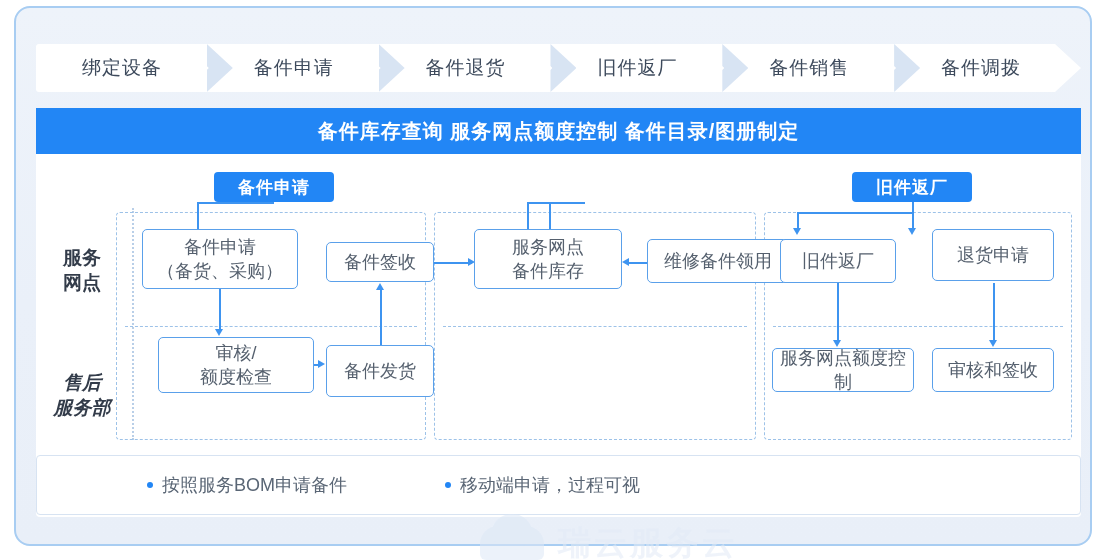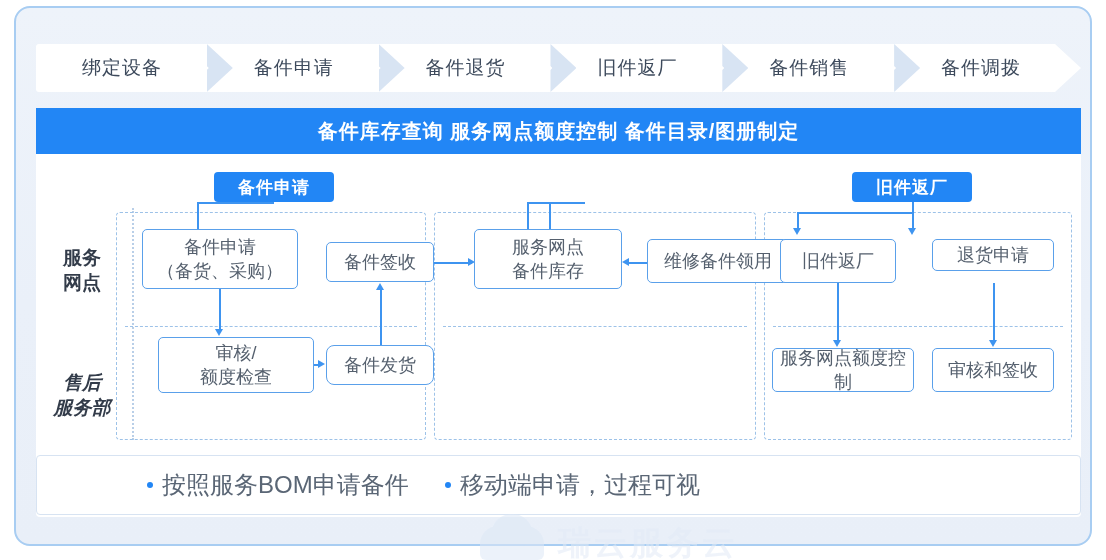--- a/index.html
+++ b/index.html
@@ -210,21 +210,21 @@
     left: 36px; top: 455px;
     width: 1045px; height: 60px;
     background: #ffffff;
     border: 1px solid #d7e3f2;
     border-radius: 4px;
     display: flex; align-items: center;
     box-sizing: border-box;
   }
   .note {
     display: flex; align-items: center;
-    font-size: 24px; color: #5a6675;
+    font-size: 18px; color: #5a6675;
     position: absolute;
   }
   .note .dot {
     width: 6px; height: 6px; border-radius: 50%;
     background: #2286f5;
     margin-right: 9px;
   }
   #note-0 { left: 110px; }
   #note-1 { left: 408px; }
   #note-2 { left: 706px; }
@@ -315,21 +315,21 @@
       <span>备件签收</span>
     </div>
 
     <div class="node" id="node-2" style="left:122px; top:229px; width:156px; height:56px;">
       <div>
         <div>审核/</div>
         <div>额度检查</div>
       </div>
     </div>
 
-    <div class="node" id="node-3" style="left:290px; top:237px; width:108px; height:40px;border-radius:8px;">
+    <div class="node" id="node-3" style="left:290px; top:237px; width:108px; height:52px;">
       <span>备件发货</span>
     </div>
 
     <div class="ln-v" style="left:183px; top:181px; height:41px;"></div>
     <div class="arrow down" style="left:179px; top:221px;"></div>
 
     <div class="ln-h" style="left:262px; top:256px; width:21px;"></div>
     <div class="arrow right" style="left:282px; top:252px;"></div>
 
     <div class="ln-v" style="left:344px; top:181px; height:57px;"></div>
@@ -360,21 +360,21 @@
     <div class="ln-h" style="left:761px; top:104px; width:116px;"></div>
     <div class="ln-v" style="left:761px; top:104px; height:18px;"></div>
     <div class="arrow down" style="left:757px; top:120px;"></div>
     <div class="ln-v" style="left:876px; top:104px; height:18px;"></div>
     <div class="arrow down" style="left:872px; top:120px;"></div>
 
     <div class="node" id="node-6" style="left:744px; top:131px; width:116px; height:44px;">
       <span>旧件返厂</span>
     </div>
 
-    <div class="node" id="node-7" style="left:896px; top:131px; width:122px; height:32px;">
+    <div class="node" id="node-7" style="left:896px; top:121px; width:122px; height:52px;">
       <span>退货申请</span>
     </div>
 
     <div class="node" id="node-8" style="left:736px; top:240px; width:142px; height:44px;">
       <span>服务网点额度控制</span>
     </div>
 
     <div class="node" id="node-9" style="left:896px; top:240px; width:122px; height:44px;">
       <span>审核和签收</span>
     </div>

